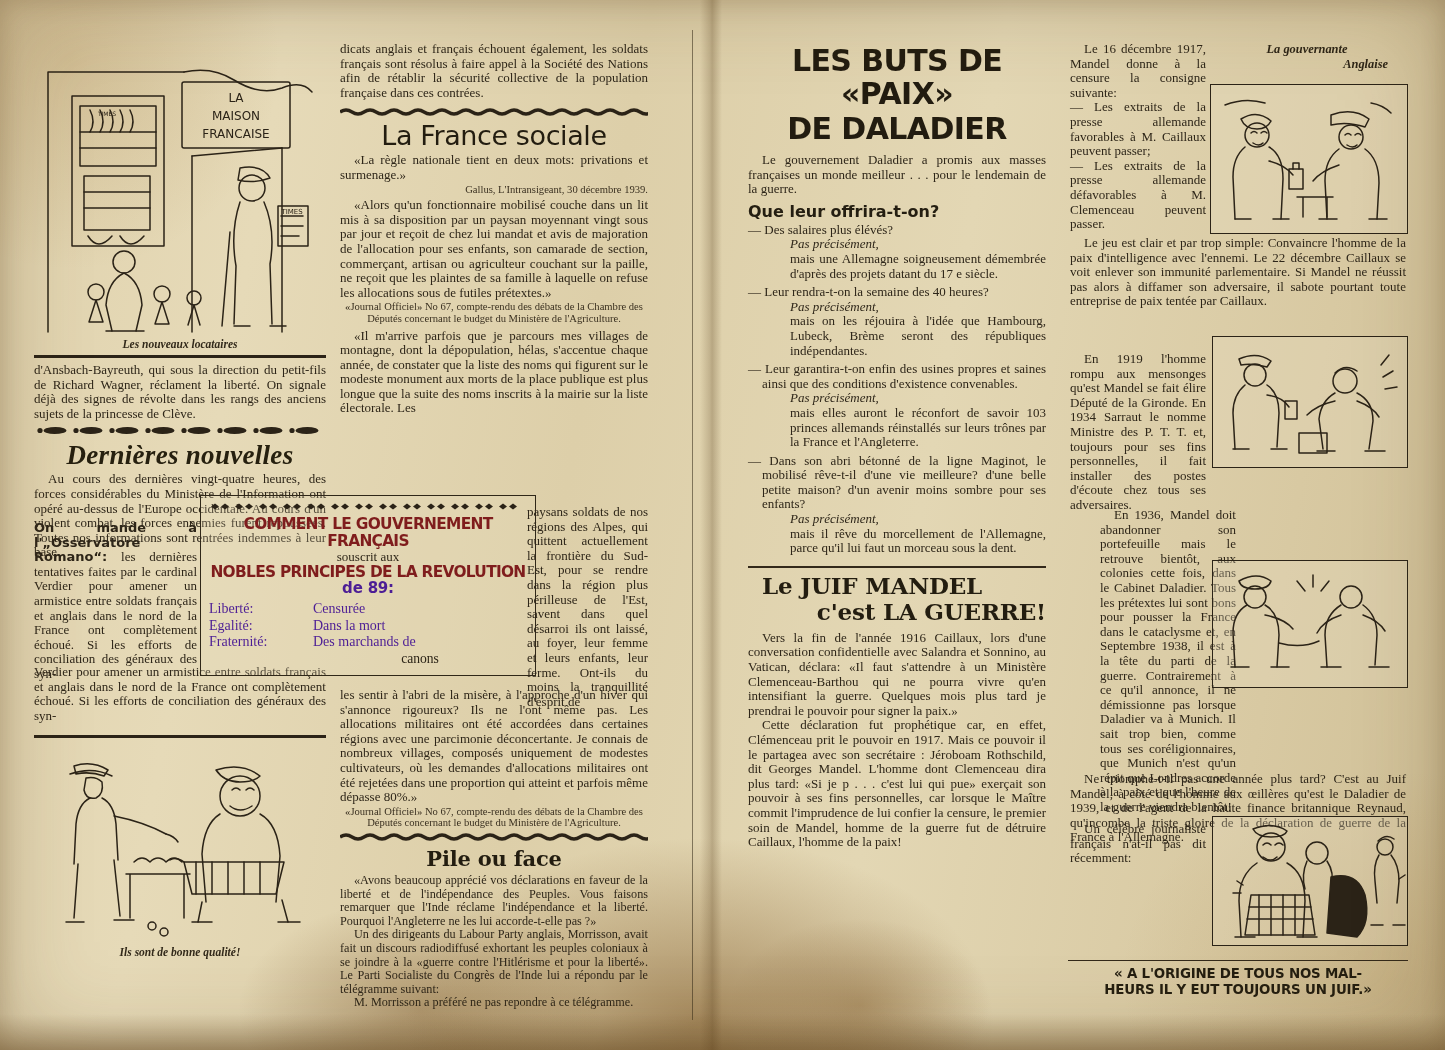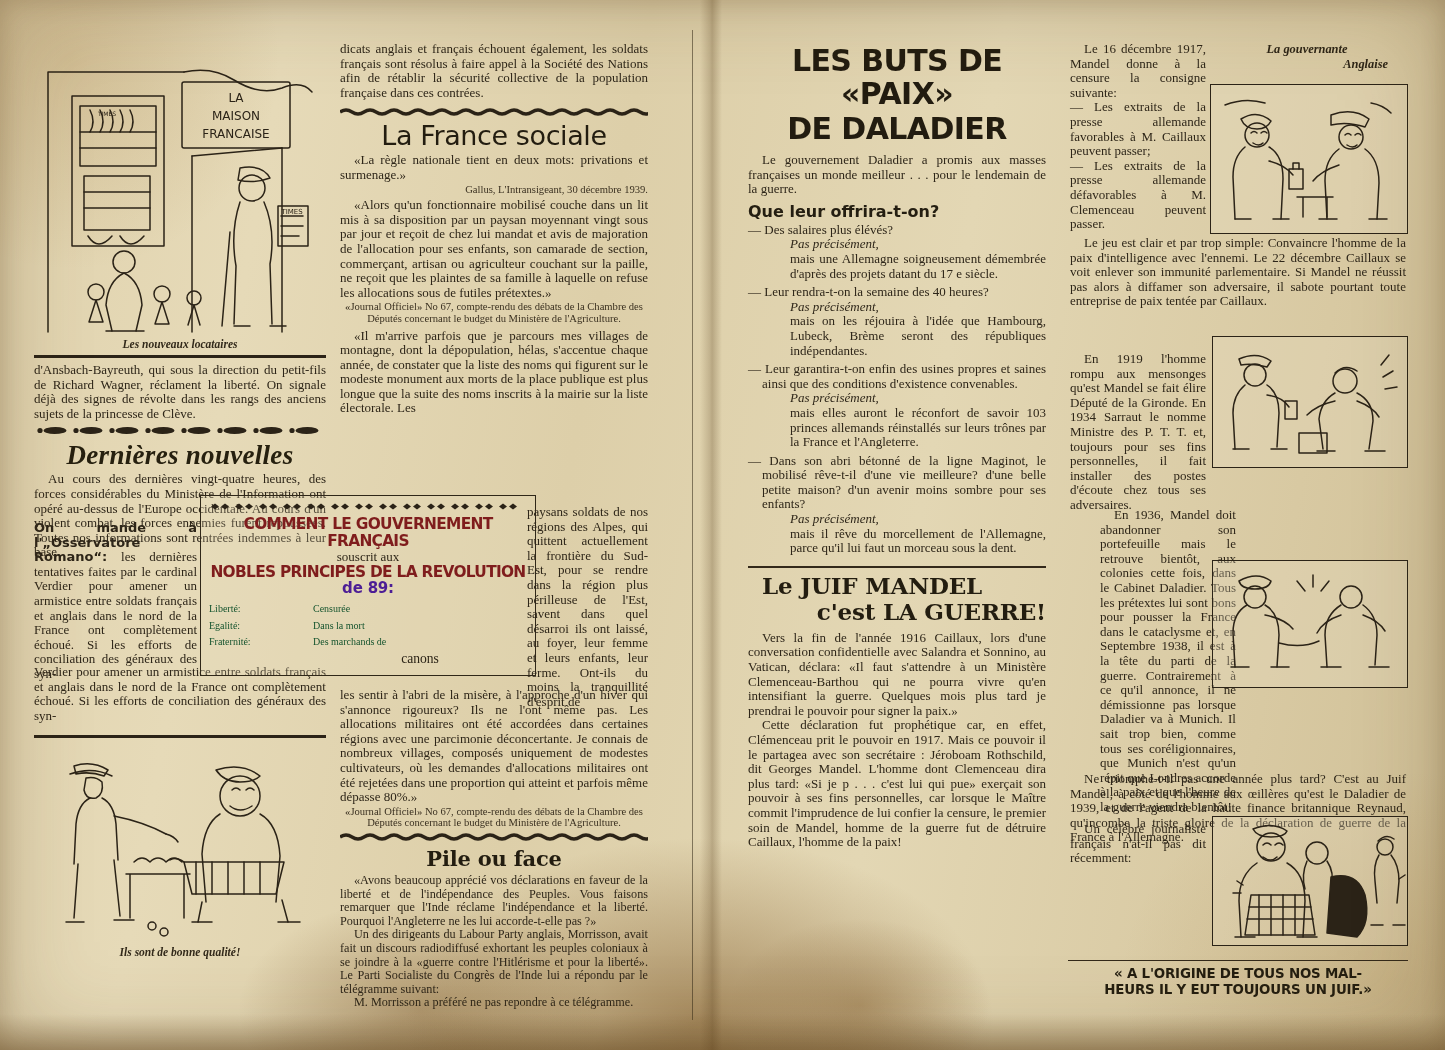--- a/index.html
+++ b/index.html
@@ -103,21 +103,21 @@
     font-family:"DejaVu Sans", sans-serif;font-weight:bold;
     font-size:15.4px;line-height:17px;text-align:center;color:#7f1d1d;letter-spacing:-.7px;
   }
   .boxed .bx-t2{
     font-family:Liberation Serif, serif;font-size:13px;text-align:center;color:#2e2618;line-height:14px;
   }
   .boxed .bx-t3{
     font-family:"DejaVu Sans", sans-serif;font-weight:bold;font-size:12.6px;
     text-align:center;color:#4c1d95;line-height:15px;letter-spacing:-.2px;
   }
-  .boxed .row{display:flex;font-size:10px;line-height:16.5px;color:#14532d;}
+  .boxed .row{display:flex;font-size:14px;line-height:16.5px;color:#4c1d95;}
   .boxed .row .k{width:104px;flex:none;}
   .boxed .row .v{flex:1;}
   .boxed .vcont{margin-left:104px;font-size:13.6px;line-height:16.5px;color:#2c2417;}
 
   
   .dotrow{height:7px;overflow:hidden;}
   .dotrow svg{display:block;width:100%;height:7px;}
 
   .ital{font-style:italic;}
   .smallcapline{font-family:"DejaVu Sans", sans-serif;font-weight:bold;font-size:13px;}

